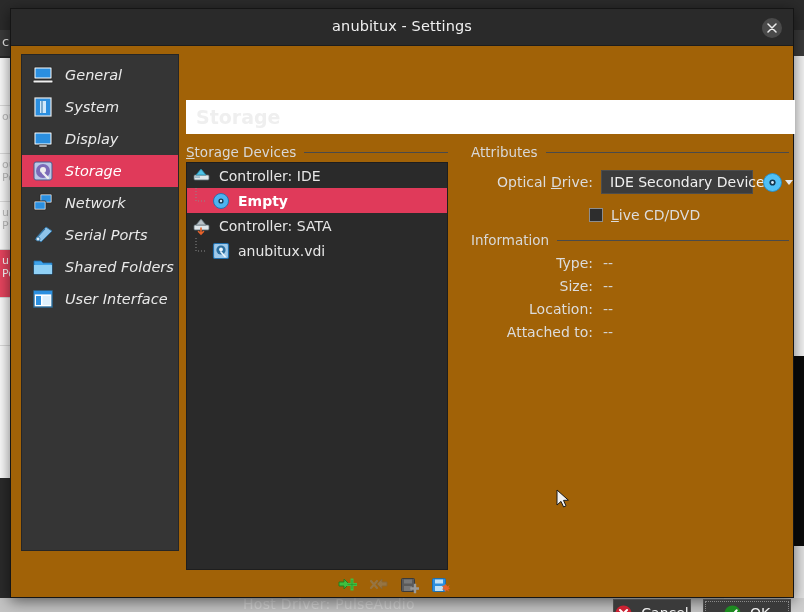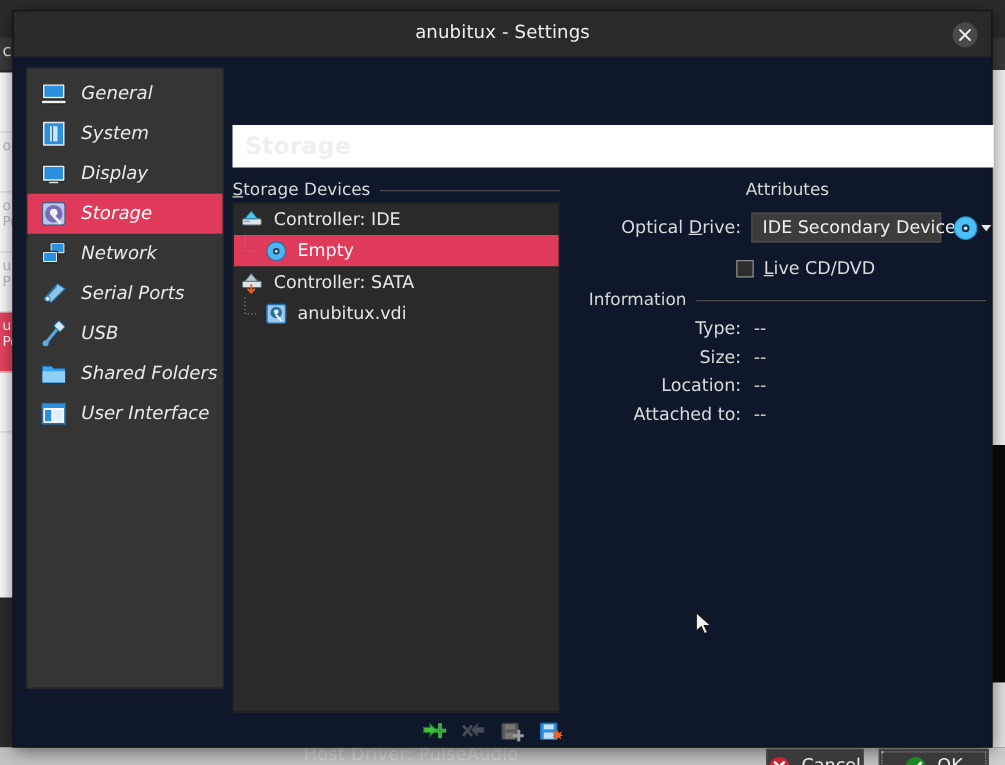--- a/index.html
+++ b/index.html
@@ -21,21 +21,21 @@
   .bg-topbar{position:absolute;left:0;top:30px;width:804px;height:26px;background:#3a3a3a;}
   .bg-tb-txt{position:absolute;left:2px;top:34px;font-size:13px;color:#e6e6e6;}
   .bg-right-strip{position:absolute;left:786px;top:56px;width:18px;height:300px;background:#f4f4f4;}
   .bg-right-strip2{position:absolute;left:786px;top:356px;width:18px;height:190px;background:#0a0a0a;}
   .bg-right-strip3{position:absolute;left:786px;top:546px;width:18px;height:52px;background:#e3e3e3;}
   .bg-bottom-txt{position:absolute;left:243px;top:596px;font-size:14px;color:#d6d6d6;
       letter-spacing:.3px;white-space:nowrap;}
   .bg-shadow-b{position:absolute;left:0;top:598px;width:724px;height:14px;background:#c4c4c4;}
 
   
-  .dialog{position:absolute;left:10px;top:8px;width:784px;height:590px;background:#0f172a;
+  .dialog{position:absolute;left:10px;top:8px;width:784px;height:590px;background:#a16207;
      border:1px solid #151515;box-shadow:0 3px 14px rgba(0,0,0,.55);box-sizing:border-box;}
   .titlebar{position:relative;height:36px;background:#2a2a2a;border-bottom:1px solid #1d1d1d;}
   .title-text{position:absolute;left:0;right:0;top:9px;text-align:center;font-size:14.5px;
      color:#f0f0f0;letter-spacing:.1px;}
   .close-btn{position:absolute;right:11px;top:9px;width:20px;height:20px;border-radius:50%;
      background:#4a4a4a;cursor:pointer;}
   .close-btn svg{position:absolute;left:5px;top:5px;}
 
   .body{position:relative;height:553px;}
 
@@ -60,21 +60,21 @@
   .grp .ln{height:1px;background:#4a4a4a;margin-left:8px;flex:1;}
 
   
   .tree{position:absolute;left:175px;top:116px;width:262px;height:408px;background:#2a2a2a;
      border:1px solid #1e1e1e;box-sizing:border-box;overflow:hidden;}
   .t-row{display:flex;align-items:center;height:25px;cursor:pointer;white-space:nowrap;}
   .t-row.sel{background:#e03a5a;}
   .t-row .indent{width:24px;height:25px;position:relative;flex:0 0 24px;}
   .t-row .tico{width:20px;height:20px;flex:0 0 20px;margin-right:7px;position:relative;}
   .t-lbl{font-size:14px;color:#e6e6e6;}
-  .t-row.sel .t-lbl{color:#ffffff;}
+  .t-row.sel .t-lbl{color:#ffffff;font-weight:bold;}
   .ctrl-pad{padding-left:5px;}
 
   
   .tree-tb{position:absolute;left:327px;top:530px;width:110px;height:22px;display:flex;gap:12px;}
   .tb-ico{width:19px;height:19px;position:relative;cursor:pointer;}
 
   
   .attr-row{position:absolute;display:flex;align-items:center;}
   .lbl-r{font-size:14px;color:#dcdcdc;text-align:right;white-space:nowrap;}
   .lbl-r u{text-decoration:underline;}
@@ -203,30 +203,20 @@
           <span class="s-ico">
             <svg width="22" height="22" viewBox="0 0 22 22">
               <path d="M4 14 L14 3 L20 7 L9 18 z" fill="#8fc4ea" stroke="#2b6fa0" stroke-width=".9"></path>
               <path d="M3 16 L13 5" stroke="#2b6fa0" stroke-width="1"></path>
               <circle cx="6" cy="15" r="2" fill="#d7ecfb" stroke="#2b6fa0" stroke-width=".8"></circle>
             </svg>
           </span>
           <span class="s-label">Serial Ports</span>
         </div>
 
-        <div class="s-item">
-          <span class="s-ico">
-            <svg width="22" height="22" viewBox="0 0 22 22">
-              <path d="M5 18 L14 7" stroke="#5aa8e0" stroke-width="2.6" stroke-linecap="round"></path>
-              <rect x="12" y="2" width="7" height="6" rx="1" transform="rotate(45 15.5 5)" fill="#cfe8fb" stroke="#2b6fa0" stroke-width=".8"></rect>
-              <circle cx="4.5" cy="18.5" r="2.4" fill="#5aa8e0"></circle>
-            </svg>
-          </span>
-          <span class="s-label">USB</span>
-        </div>
 
         <div class="s-item">
           <span class="s-ico">
             <svg width="22" height="22" viewBox="0 0 22 22">
               <path d="M2 5 h7 l2 2 h9 v11 H2 z" fill="#3fa3ea" stroke="#1f6fae" stroke-width=".8"></path>
               <path d="M2 9 h18 v9 H2 z" fill="#8fd0f5"></path>
             </svg>
           </span>
           <span class="s-label">Shared Folders</span>
         </div>
@@ -338,21 +328,21 @@
         <span class="tb-ico">
           <svg width="19" height="19" viewBox="0 0 19 19">
             <rect x="1.5" y="2.5" width="13" height="13" rx="1" fill="#2b8fe0" stroke="#1f6fae"></rect>
             <rect x="4" y="3.5" width="8" height="4" fill="#bfe0f6"></rect>
             <rect x="4" y="10" width="8" height="5" fill="#bfe0f6"></rect>
             <path d="M14.5 8 l2 2.4 2.2-1.6 -1.2 2.6 2.4 1 -2.6.6 .6 2.6 -2.2-1.6 -1.8 2 -.4-2.6 -2.6.2 1.8-2 -2-1.6 2.6-.4z" fill="#e8622a"></path>
           </svg>
         </span>
       </div>
 
-      <div class="grp" style="left:460px;top:98px;width:318px;flex-direction:column;">
+      <div class="grp" style="left:460px;top:98px;width:318px;">
         <span class="cap">Attributes</span>
         <span class="ln"></span>
       </div>
 
       <div class="attr-row" style="left:460px;top:124px;">
         <span class="lbl-r" style="width:122px;">Optical <u>D</u>rive:</span>
         <span class="combo" style="width:152px;margin-left:8px;">
           <span class="cv">IDE Secondary Device</span>
           <span class="caret"></span>
         </span>

